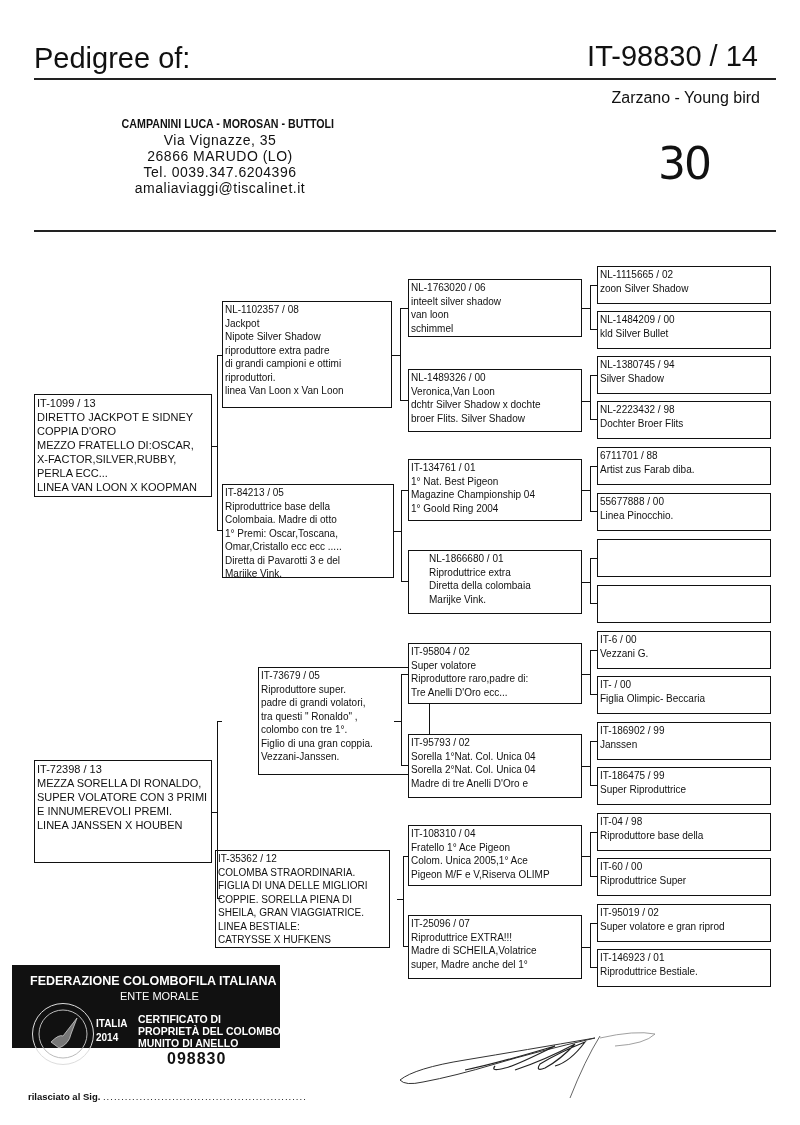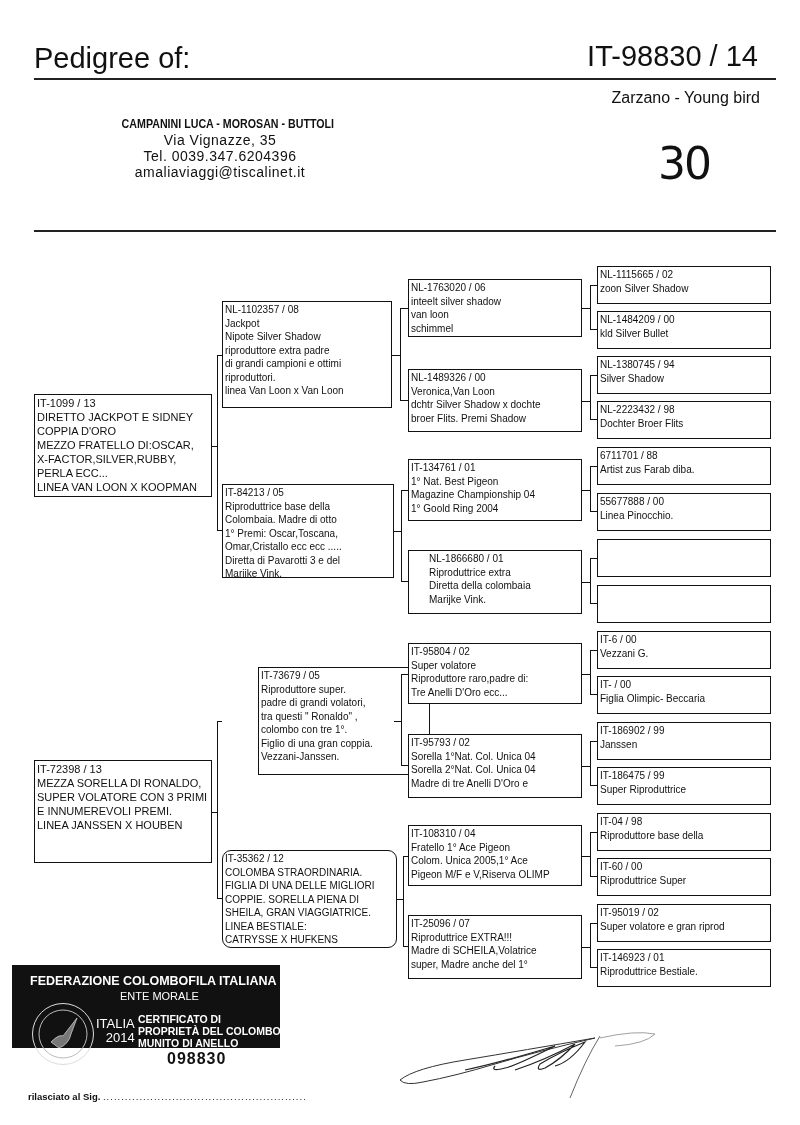--- a/index.html
+++ b/index.html
@@ -14,41 +14,42 @@
   .breeder .name { font-weight:bold; font-size:13px; transform:scaleX(0.82); letter-spacing:0; white-space:nowrap; }
   .box { position:absolute; border:1.5px solid #111; box-sizing:border-box; font-size:10px; line-height:13.5px; padding:1px 2px; background:#fff; overflow:hidden; white-space:nowrap; }
   .box .ring { display:block; }
   .box .line { display:block; }
   .box.big { font-size:11px; line-height:14px; }
   .conn { position:absolute; border:1.3px solid #111; border-right:none; box-sizing:border-box; }
   .hline { position:absolute; height:0; border-top:1.3px solid #111; }
   .fci { position:absolute; left:12px; top:965px; width:268px; height:83px; background:#111; color:#fff; }
   .fci .t1 { position:absolute; left:18px; top:9px; font-weight:bold; font-size:12.5px; white-space:nowrap; }
   .fci .t2 { position:absolute; left:108px; top:25px; font-size:11px; }
-  .fci .it { position:absolute; left:84px; top:52px; font-weight:normal; font-size:13px; line-height:14px; text-align:right; }
+  .fci .it { position:absolute; left:84px; top:52px; font-weight:bold; font-size:10px; line-height:14px; text-align:left; }
   .fci .cert { position:absolute; left:126px; top:48px; font-weight:bold; font-size:10.5px; line-height:12px; white-space:nowrap; }
   .fci .nlab { position:absolute; left:126px; top:85px; font-size:17px; }
   .fci .nval { position:absolute; left:145px; top:84px; background:#fff; color:#111; font-size:16px; font-weight:bold; padding:1px 10px; letter-spacing:1px; }
   .fci .seal { position:absolute; left:20px; top:38px; width:60px; height:60px; border:1.5px solid #ddd; border-radius:50%; }
   .issued { left:28px; top:1091px; font-size:9.5px; font-weight:bold; }
   .issued .dots { font-weight:normal; letter-spacing:1px; }
   .sig { left:395px; top:1020px; }
 </style>
 </head>
 <body>
 
 <div class="abs title-left">Pedigree of:</div>
 <div class="abs title-right">IT-98830 / 14</div>
 <div class="rule" style="top:78px;"></div>
 <div class="abs subtitle">Zarzano - Young bird</div>
 <div class="abs number">30</div>
 
 <div class="abs breeder">
   <div class="name">CAMPANINI LUCA - MOROSAN - BUTTOLI</div>
   <div>Via Vignazze, 35</div>
+  <div>26866 MARUDO (LO)</div>
   <div>Tel. 0039.347.6204396</div>
   <div>amaliaviaggi@tiscalinet.it</div>
 </div>
 <div class="rule" style="top:230px;"></div>
 
 <div id="tree">
     <div class="box big" style="left: 34px; top: 394px; width: 178px; height: 103px;">
       <span class="ring">IT-1099 / 13</span>
       <span class="line">DIRETTO JACKPOT E SIDNEY</span>
       <span class="line">COPPIA D'ORO</span>
@@ -78,21 +79,21 @@
     <div class="box " style="left: 408px; top: 279px; width: 174px; height: 58px;">
       <span class="ring">NL-1763020 / 06</span>
       <span class="line">inteelt silver shadow</span>
       <span class="line">van loon</span>
       <span class="line">schimmel</span>
     </div>
     <div class="box " style="left: 408px; top: 369px; width: 174px; height: 63px;">
       <span class="ring">NL-1489326 / 00</span>
       <span class="line">Veronica,Van Loon</span>
       <span class="line">dchtr Silver Shadow x dochte</span>
-      <span class="line">broer Flits. Premi Shadow</span>
+      <span class="line">broer Flits. Silver Shadow</span>
     </div>
     <div class="box " style="left: 408px; top: 459px; width: 174px; height: 62px;">
       <span class="ring">IT-134761 / 01</span>
       <span class="line">1° Nat. Best Pigeon</span>
       <span class="line">Magazine Championship 04</span>
       <span class="line">1° Goold Ring 2004</span>
     </div>
     <div class="box " style="left: 408px; top: 550px; width: 174px; height: 64px; padding-left: 20px;">
       <span class="ring">NL-1866680 / 01</span>
       <span class="line">Riproduttrice extra</span>
@@ -138,21 +139,21 @@
     </div>
     <div class="box " style="left: 222px; top: 667px; width: 172px; height: 108px; margin-left: 36px;">
       <span class="ring">IT-73679 / 05</span>
       <span class="line">Riproduttore super.</span>
       <span class="line">padre di grandi volatori,</span>
       <span class="line">tra questi " Ronaldo" ,</span>
       <span class="line">colombo con tre 1°.</span>
       <span class="line">Figlio di una gran coppia.</span>
       <span class="line">Vezzani-Janssen.</span>
     </div>
-    <div class="box " style="left: 222px; top: 850px; width: 175px; height: 98px; border-radius: 9px;">
+    <div class="box " style="left: 215px; top: 850px; width: 175px; height: 98px;">
       <span class="ring">IT-35362 / 12</span>
       <span class="line">COLOMBA STRAORDINARIA.</span>
       <span class="line">FIGLIA DI UNA DELLE MIGLIORI</span>
       <span class="line">COPPIE. SORELLA PIENA DI</span>
       <span class="line">SHEILA, GRAN VIAGGIATRICE.</span>
       <span class="line">LINEA BESTIALE:</span>
       <span class="line">CATRYSSE X HUFKENS</span>
     </div>
     <div class="box " style="left: 408px; top: 643px; width: 174px; height: 61px;">
       <span class="ring">IT-95804 / 02</span>

